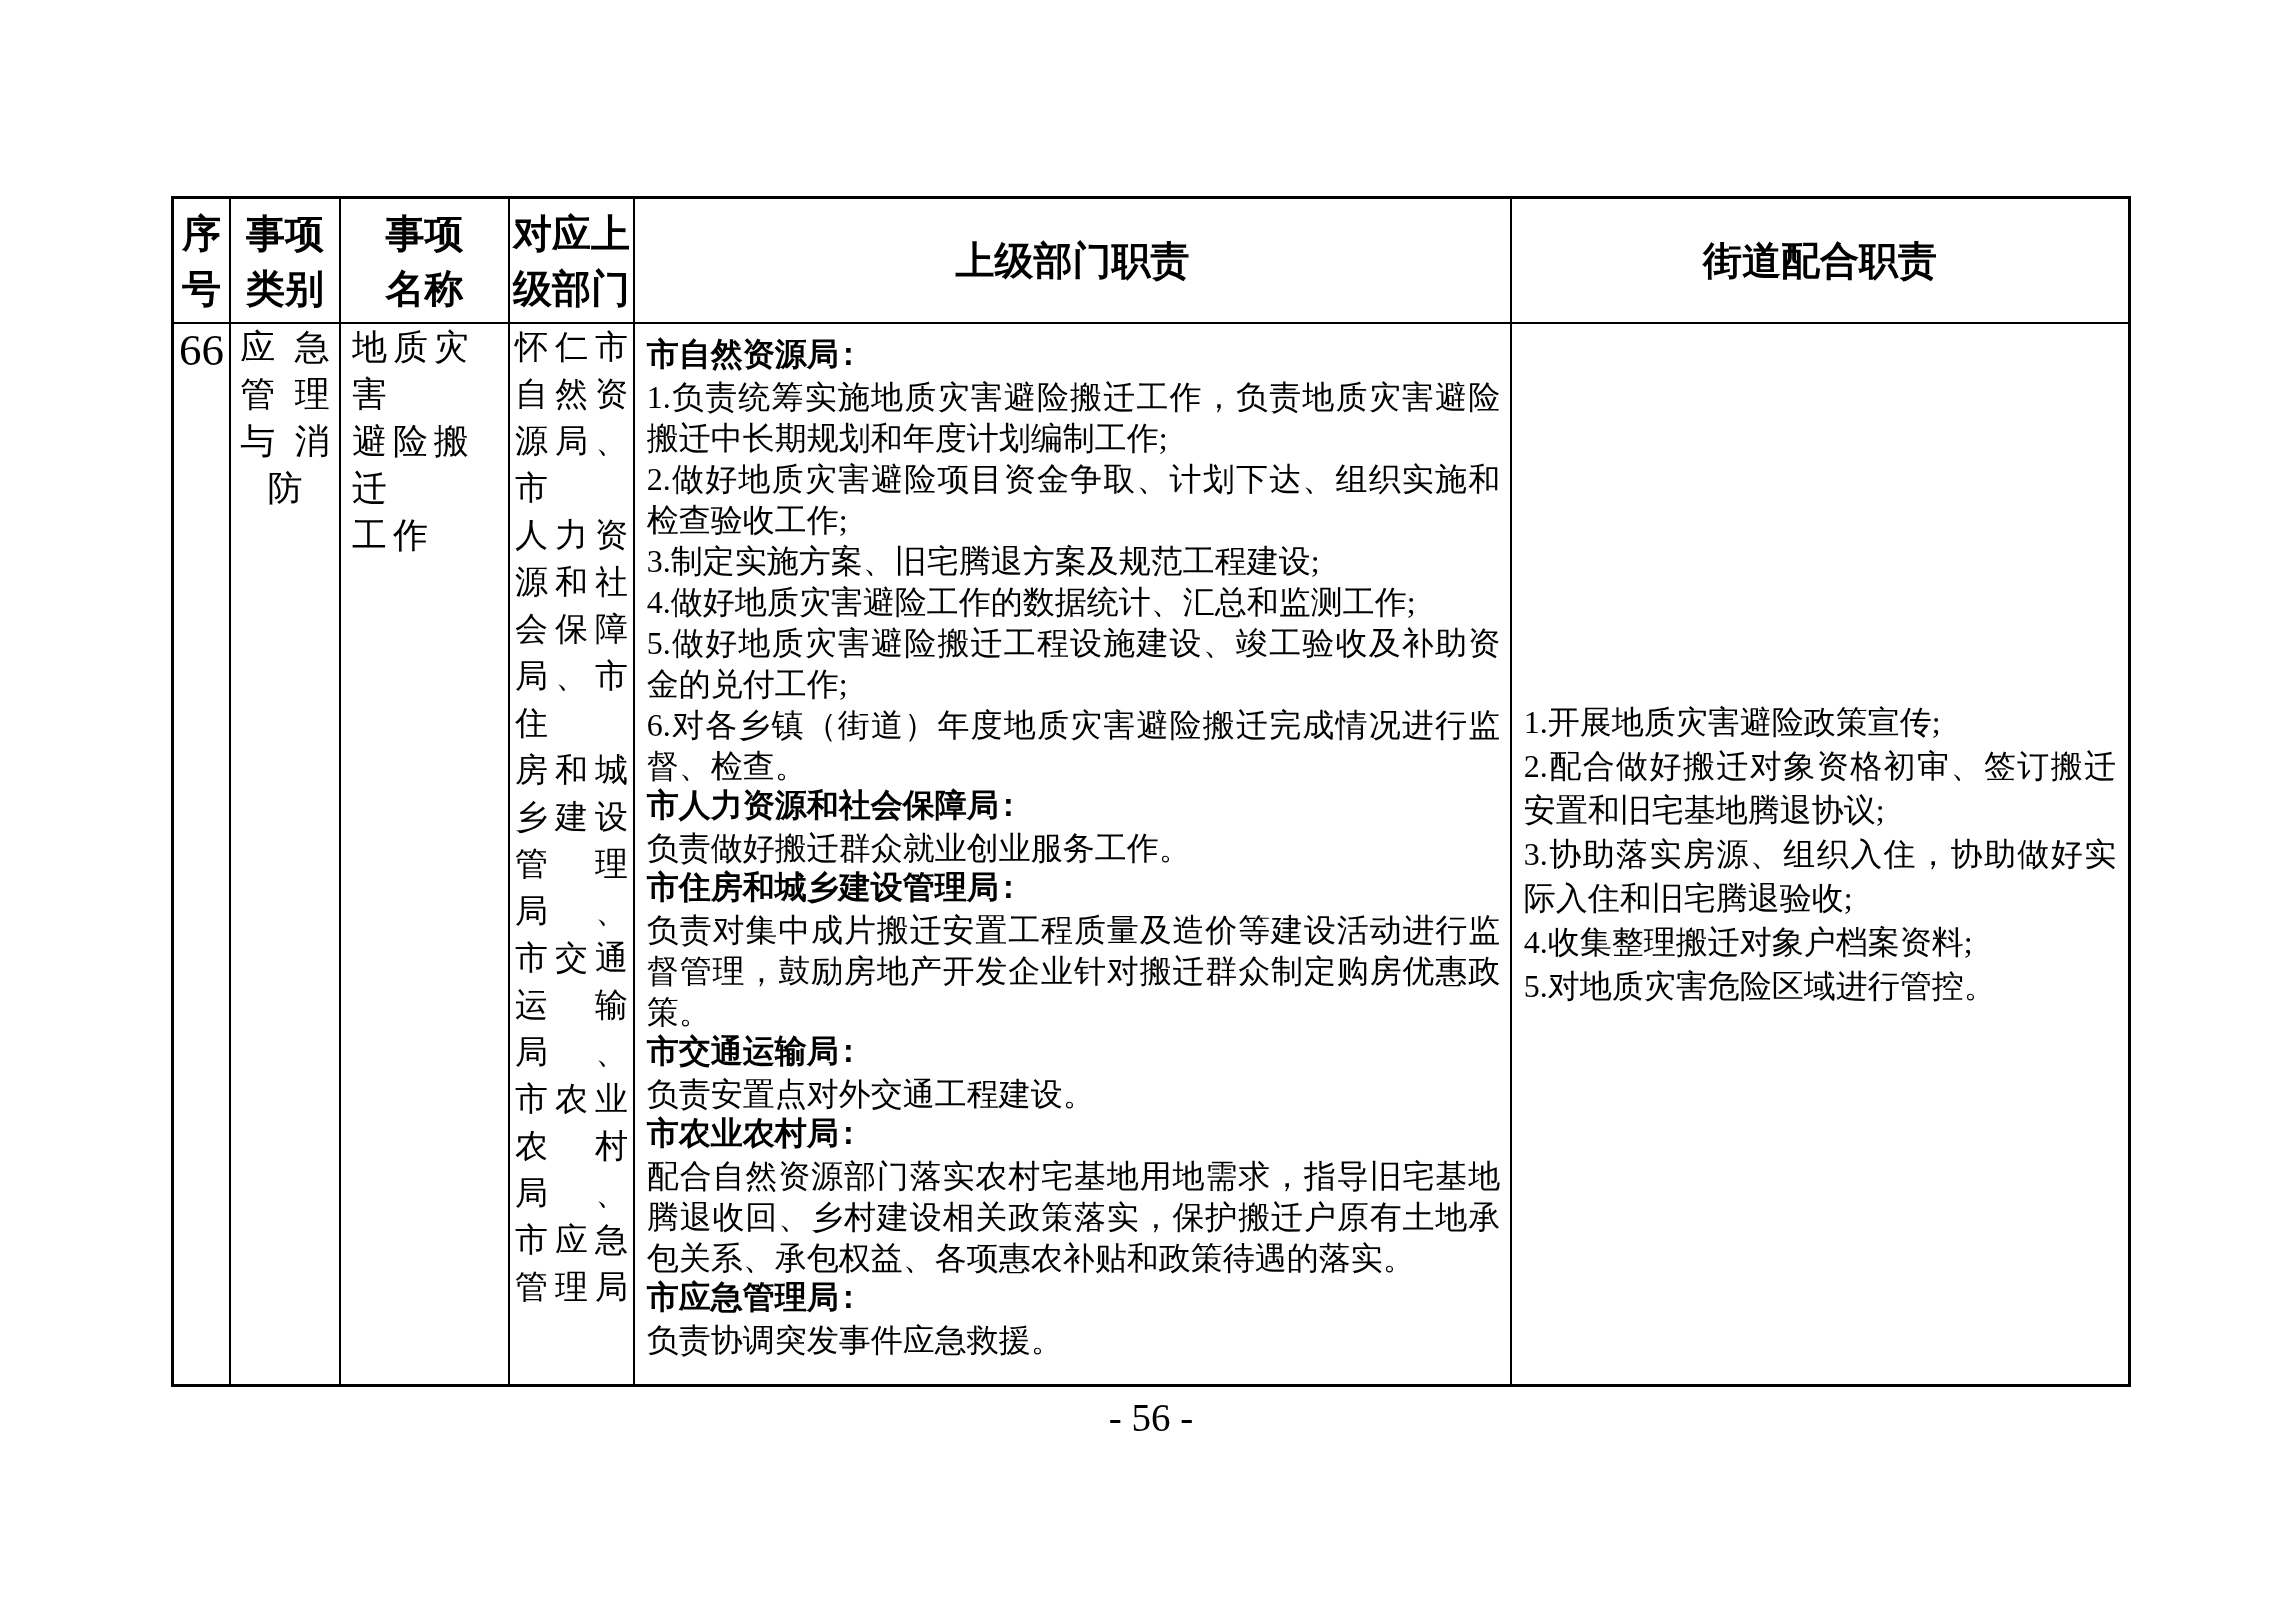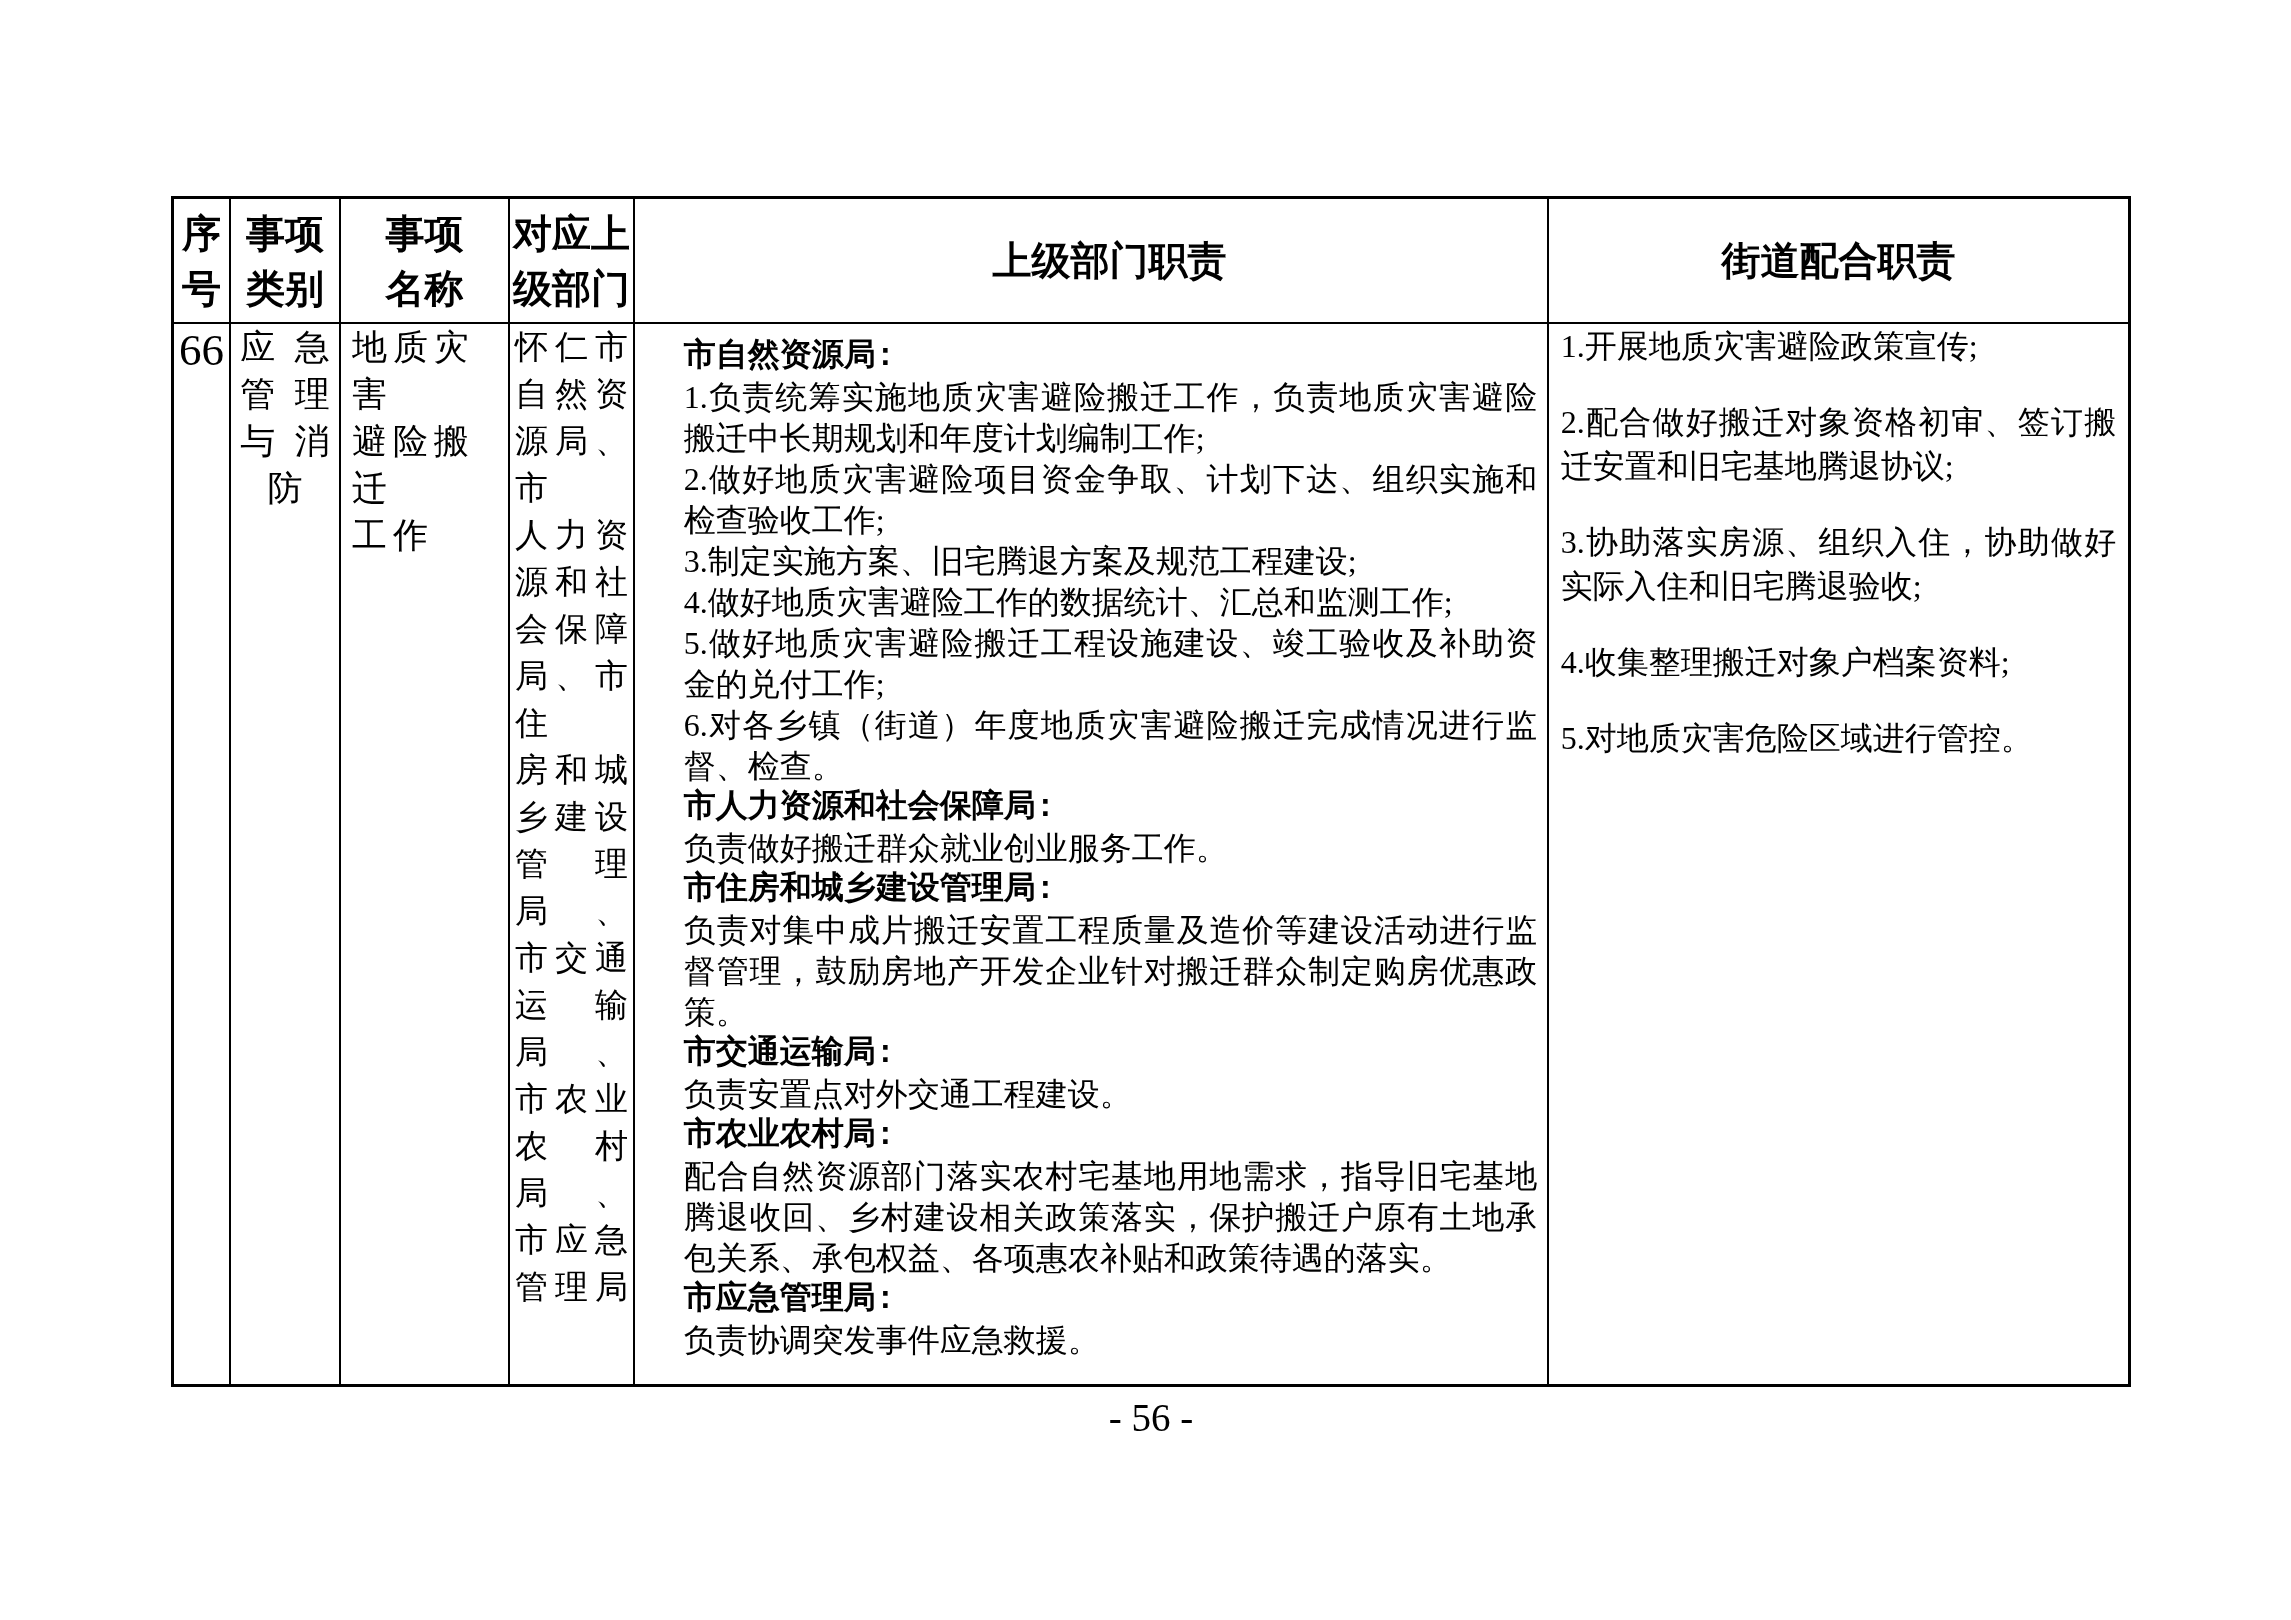--- a/index.html
+++ b/index.html
@@ -36,21 +36,21 @@
     border-right: 2px solid #000;
     box-sizing: border-box;
     min-width: 0;
     overflow: hidden;
   }
   .cell.last { border-right: none; }
   .c1 { width: 57px;  flex: none; }
   .c2 { width: 110px; flex: none; }
   .c3 { width: 169px; flex: none; }
   .c4 { width: 125px; flex: none; }
-  .c5 { width: 877px; flex: none; margin-left: 37px; }
+  .c5 { width: 877px; flex: none; }
   .c6 { flex: 1; }
   .hc {
     display: flex;
     align-items: center;
     justify-content: center;
     text-align: center;
     white-space: pre-line;
     font-family: "Liberation Sans", "DejaVu Sans", sans-serif;
     font-weight: 700;
     font-size: 39px;
@@ -98,26 +98,25 @@
   }
   .duty-dept {
     font-family: Liberation Mono, monospace;
     font-weight: 700;
     text-align: left;
   }
   .duty-text { text-align: justify; }
   .street {
     display: flex;
     flex-direction: column;
-    justify-content: flex-start;
+    justify-content: center;
     padding: 0 11.8px;
     font-size: 32px;
     line-height: 44px;
     text-align: justify;
-    gap: 32px;
   }
   .street-item { text-align: justify; }
   .page-number {
     position: absolute;
     left: 171px;
     top: 1394px;
     width: 1960px;
     text-align: center;
     font-size: 39px;
     line-height: 47px;

